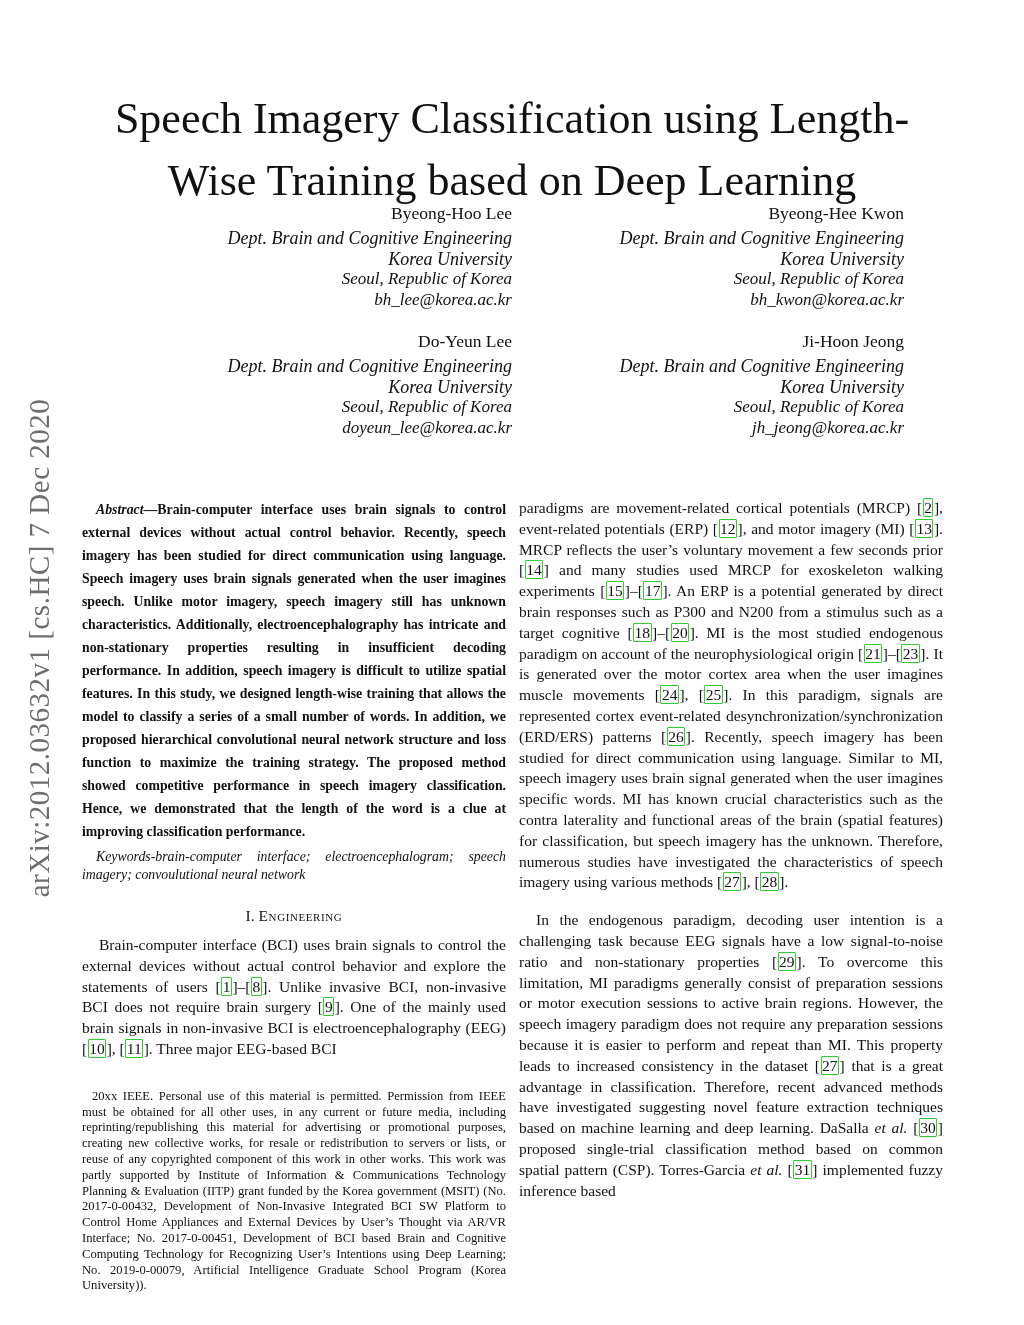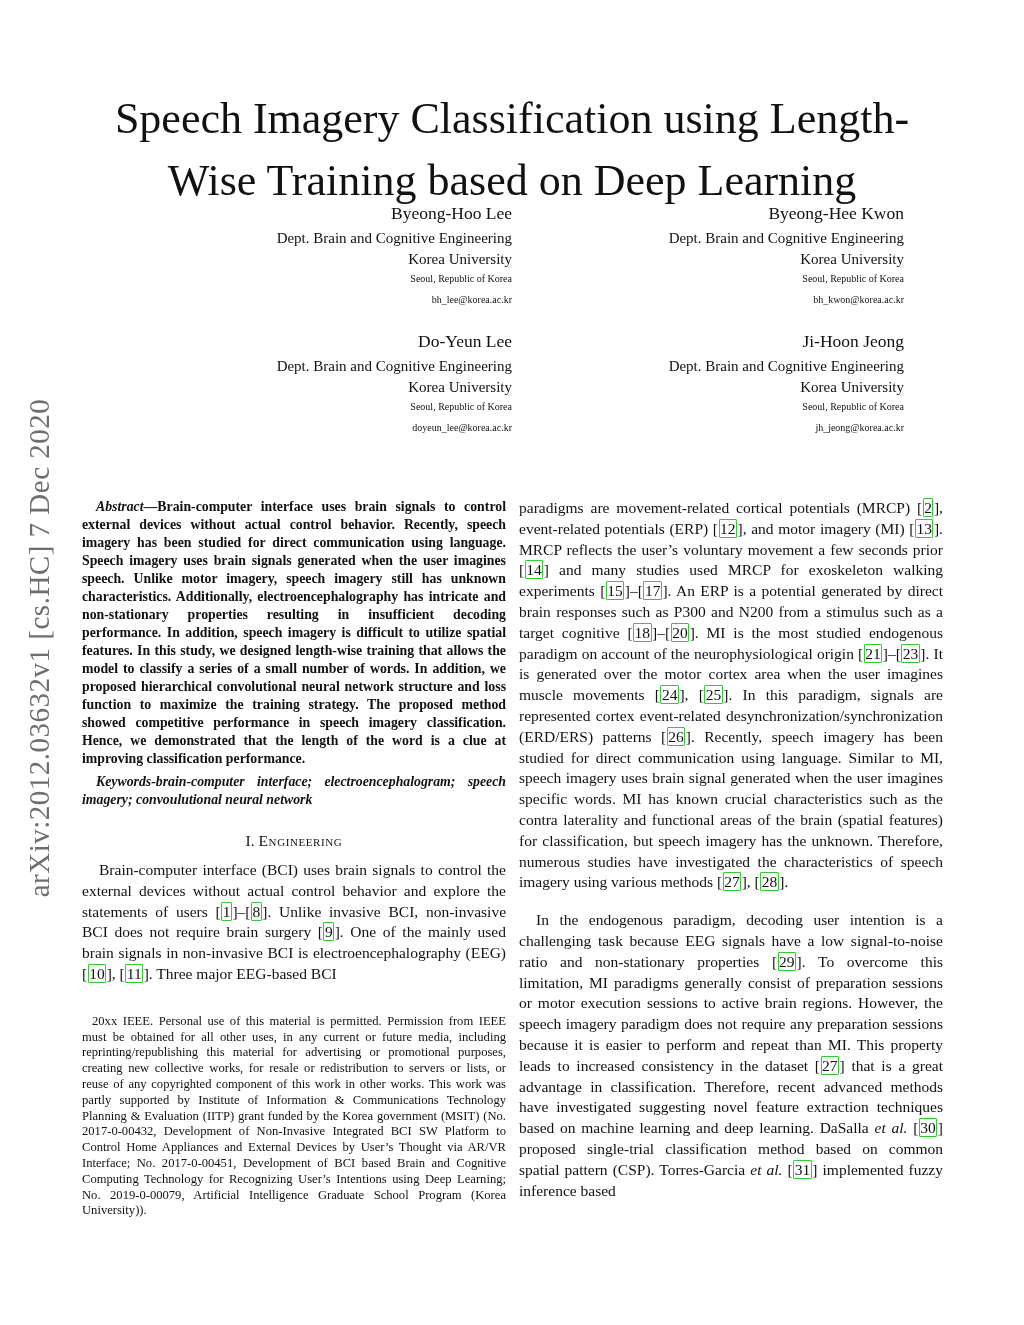--- a/index.html
+++ b/index.html
@@ -34,38 +34,38 @@
     position:absolute;
     top:203px;left:120px;width:784px;
     display:flex;flex-wrap:wrap;
   }
   .author{
     width:392px;
     text-align:right;
     margin-bottom:21px;
   }
   .a-name{font-size:17.5px;margin-bottom:4px;}
-  .a-dept,.a-univ{font-size:15px;line-height:20.5px;}
-  .a-city,.a-email{font-size:10px;line-height:20.5px;}
+  .a-dept,.a-univ{font-style:italic;font-size:18px;line-height:20.5px;}
+  .a-city,.a-email{font-size:17px;line-height:20.5px;font-style:italic;}
   .cols{
     position:absolute;
     top:498px;left:82px;width:861px;
     display:flex;gap:13px;
   }
   .col{width:424px;}
   p{margin:0;}
   .abstract{
     font-size:13.8px;font-weight:bold;
-    line-height:18px;text-align:justify;
+    line-height:23px;text-align:justify;
     text-indent:14px;
   }
   .abs-label{font-style:italic;}
   .keywords{
     margin-top:5px;
-    font-size:13.8px;font-weight:bold;font-style:italic;
+    font-size:13.8px;font-weight:normal;font-style:italic;
     line-height:17.5px;text-align:justify;
     text-indent:14px;
   }
   .sec-head{
     margin:24px 0 10px 0;
     font-size:15.5px;font-weight:normal;
     text-align:center;
   }
   .sc{font-variant:small-caps;letter-spacing:0.6px;}
   .body{

